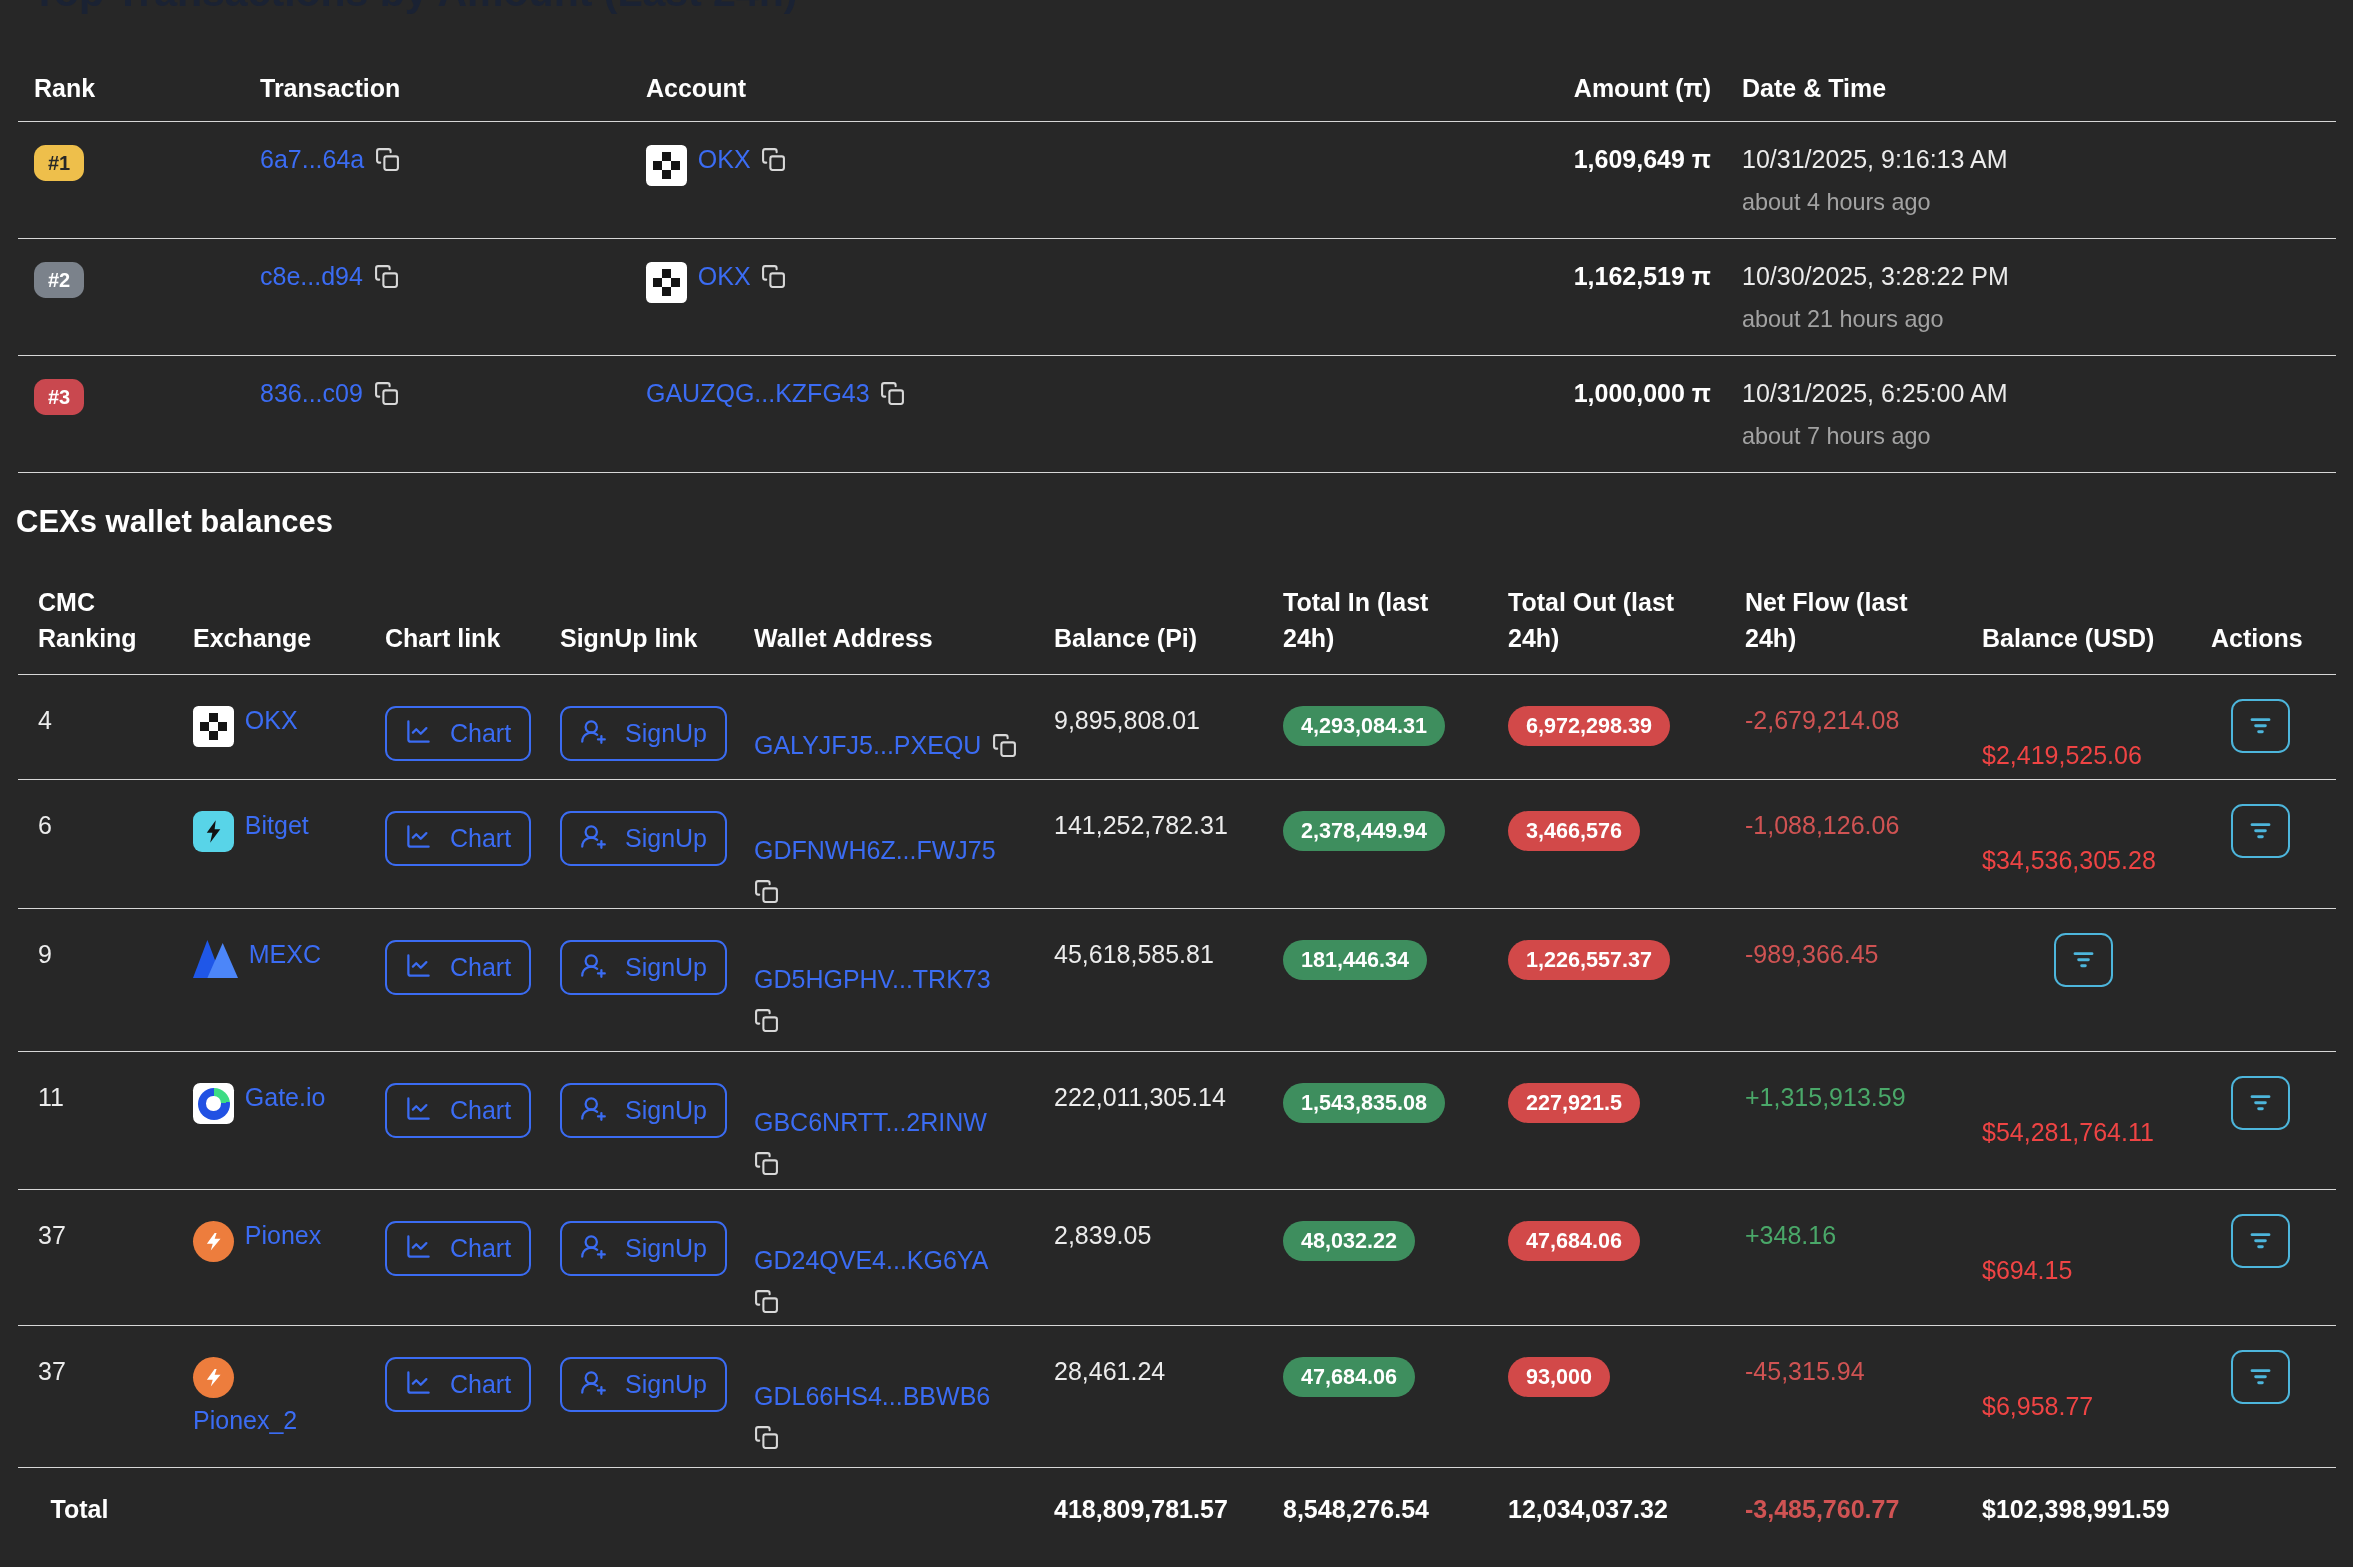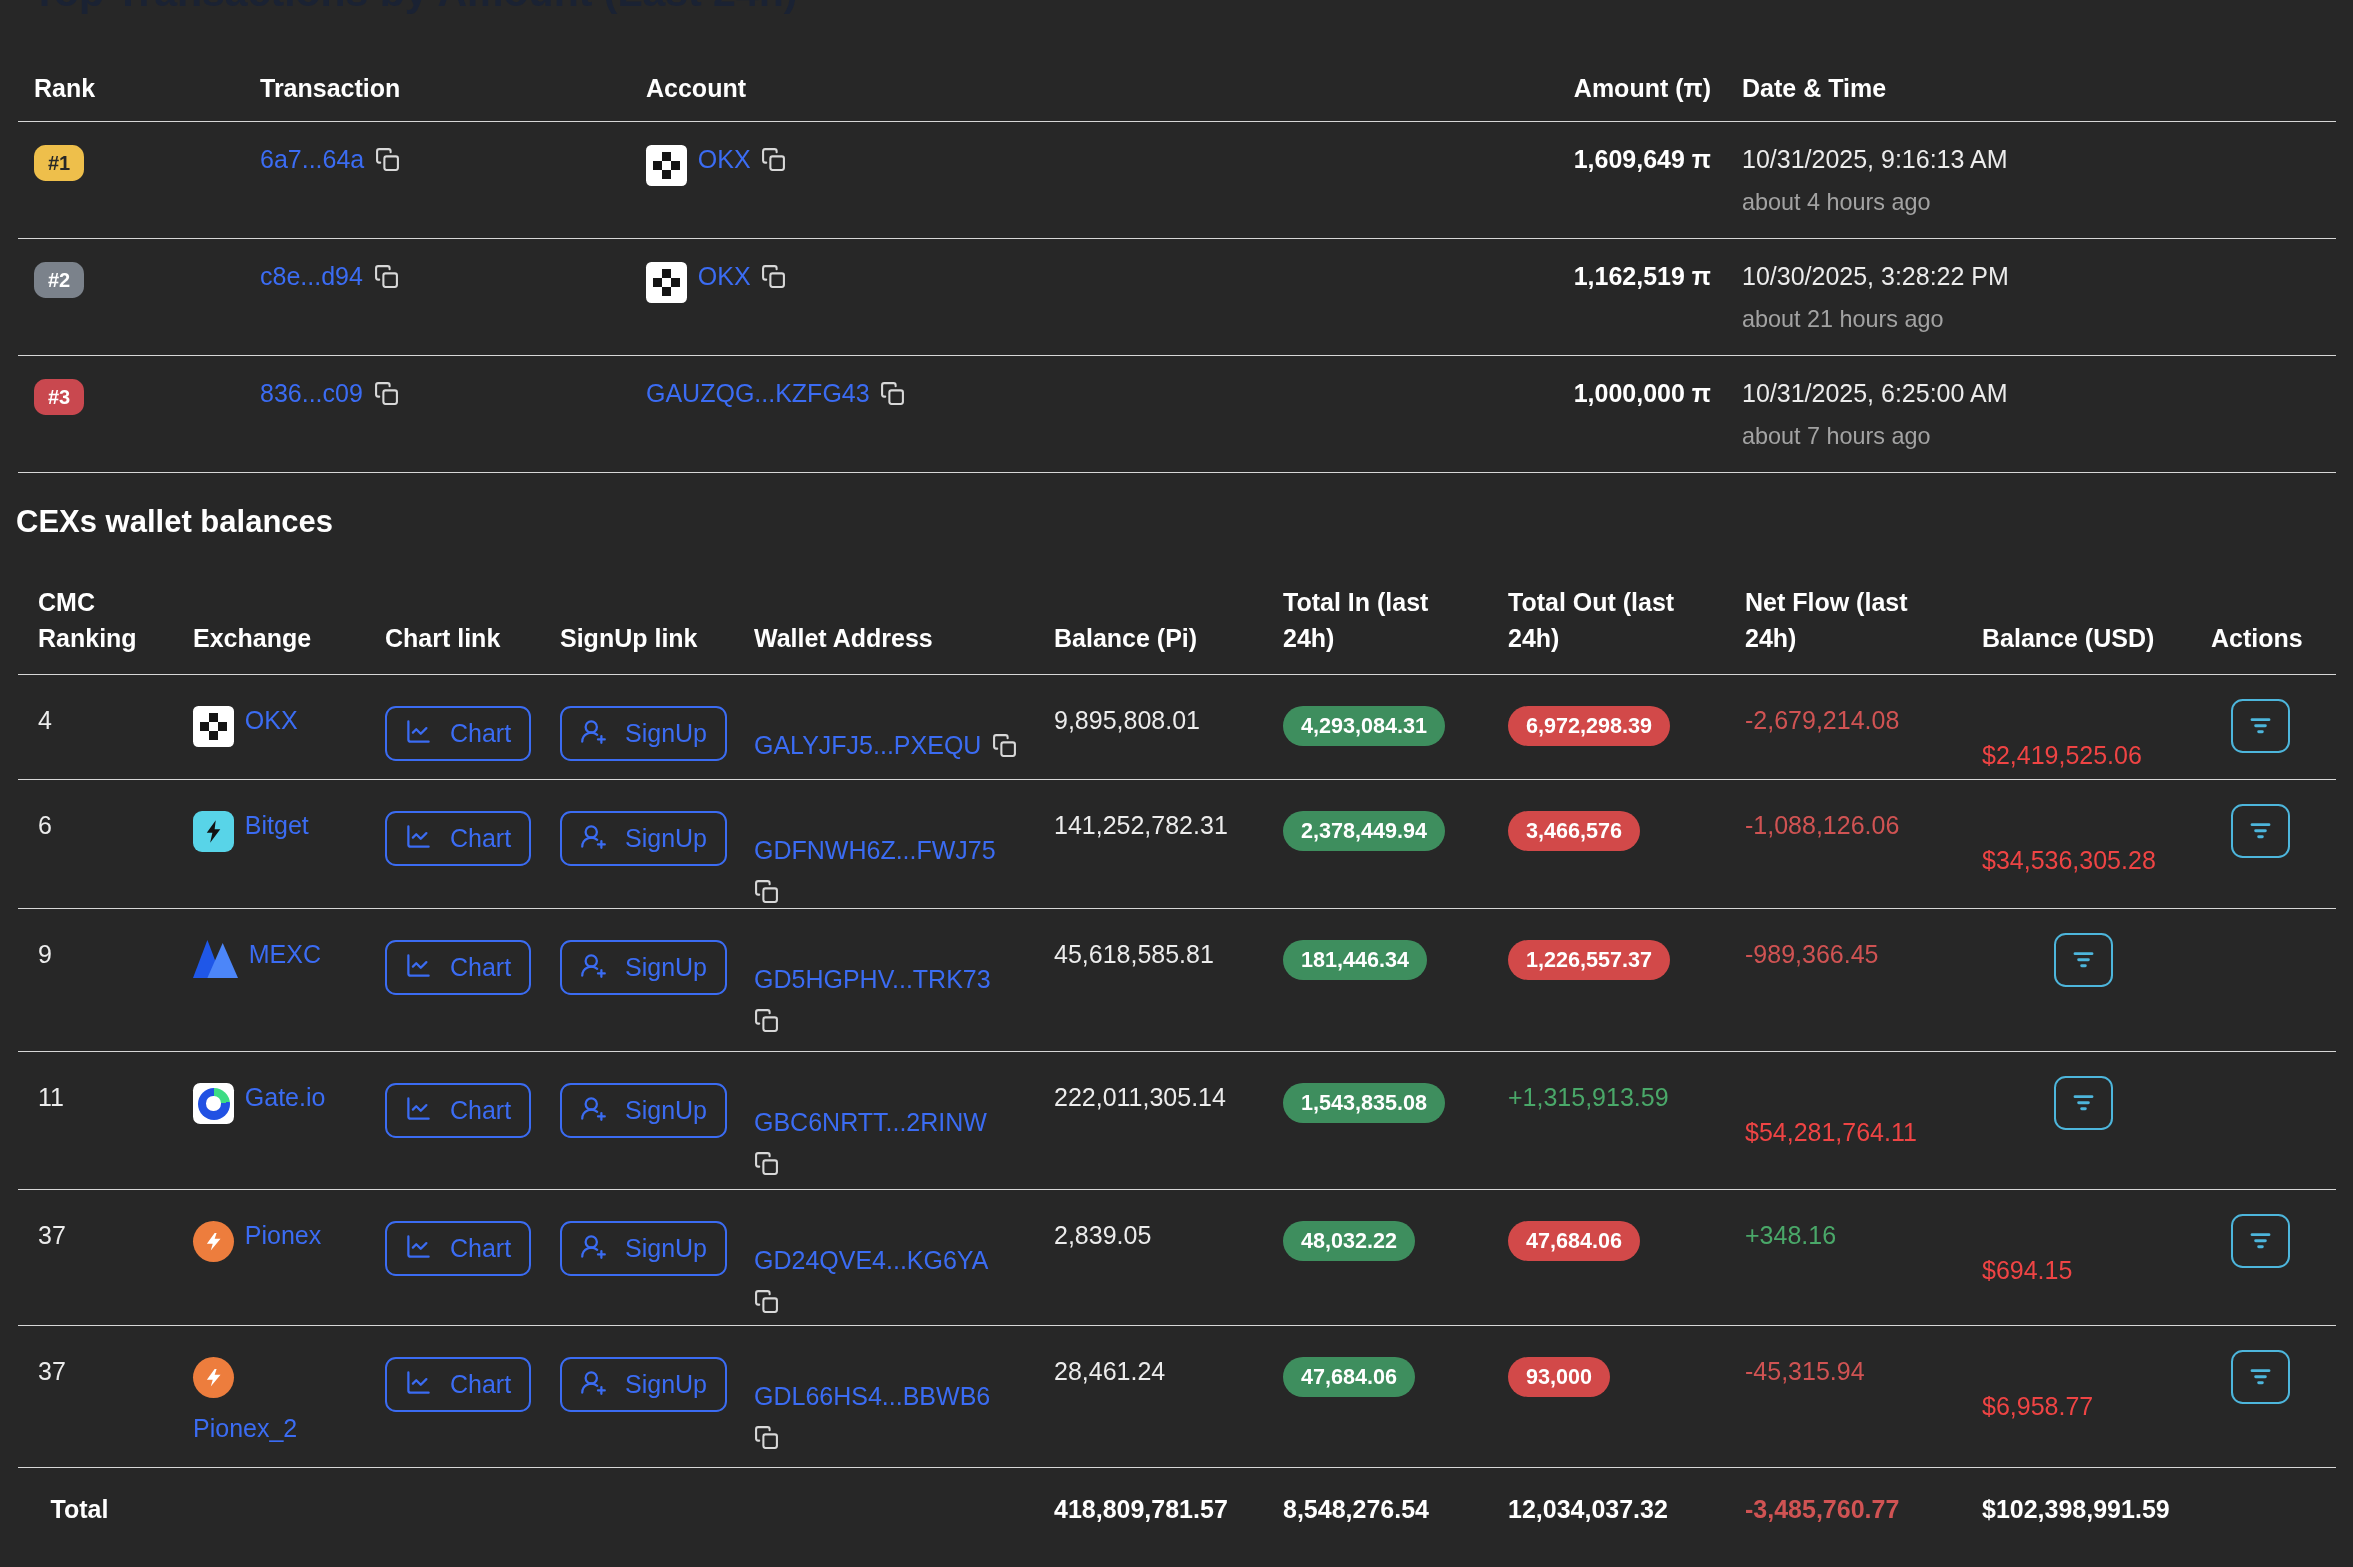--- a/index.html
+++ b/index.html
@@ -60,21 +60,21 @@
   .r1{height:105px;} .r2{height:129px;} .r3{height:143px;} .r4{height:138px;}
   .r5{height:136px;} .r6{height:142px;}
   .total-row{height:93px;padding-top:27px;border-bottom:none;font-weight:700;color:#fff;}
   .total-label{padding-left:12.6px;}
   .walletcell{display:block;max-width:270px;margin-top:25px;}
   .walletcell .copy{margin-top:14.4px;display:inline-flex;}
   .walletcell.inline{display:flex;gap:10.8px;}
   .walletcell.inline .copy{margin-top:1.8px;}
   .exch{display:flex;align-items:center;gap:10.8px;}
   .exch.stack{display:block;}
-  .exch.stack .exname{display:block;margin-top:16px;}
+  .exch.stack .exname{display:block;margin-top:8px;}
   .btn{
     display:inline-flex;align-items:center;gap:18px;
     padding:10px 18px;border:2.7px solid var(--link);border-radius:10.8px;
     color:var(--link);background:transparent;font-size:25px;cursor:pointer;
     font-family:"Liberation Sans", sans-serif;line-height:1;
   }
   .btn svg{width:27px;height:27px;}
   .badge{
     display:inline-block;padding:9px 18px;border-radius:898px;
     color:#fff;font-size:21.6px;font-weight:700;line-height:1;white-space:nowrap;
@@ -434,20 +434,23 @@
           <svg viewBox="0 0 24 24" fill="none" stroke="currentColor" stroke-width="2" stroke-linecap="round" stroke-linejoin="round">
             <rect x="9" y="9" width="13" height="13" rx="2"></rect>
             <path d="M5 15H4a2 2 0 0 1-2-2V4a2 2 0 0 1 2-2h9a2 2 0 0 1 2 2v1"></path>
           </svg>
         </span>
     </div>
     <div class="cell">222,011,305.14</div>
     <div class="cell">
         <span class="badge in">1,543,835.08</span>
       </div>
+    <div class="cell">
+        <span class="badge out">227,921.5</span>
+      </div>
     <div class="cell flow-pos">+1,315,913.59</div>
     <div class="cell usd">$54,281,764.11</div>
     <div class="cell actionscell">
         <button class="actions-btn">
           <span><svg viewBox="0 0 24 24" fill="none" stroke="currentColor" stroke-width="2.4" stroke-linecap="round">
               <path d="M5 8h14"></path>
               <path d="M8 13h8"></path>
               <path d="M10.5 18h3"></path>
             </svg></span>
         </button>

